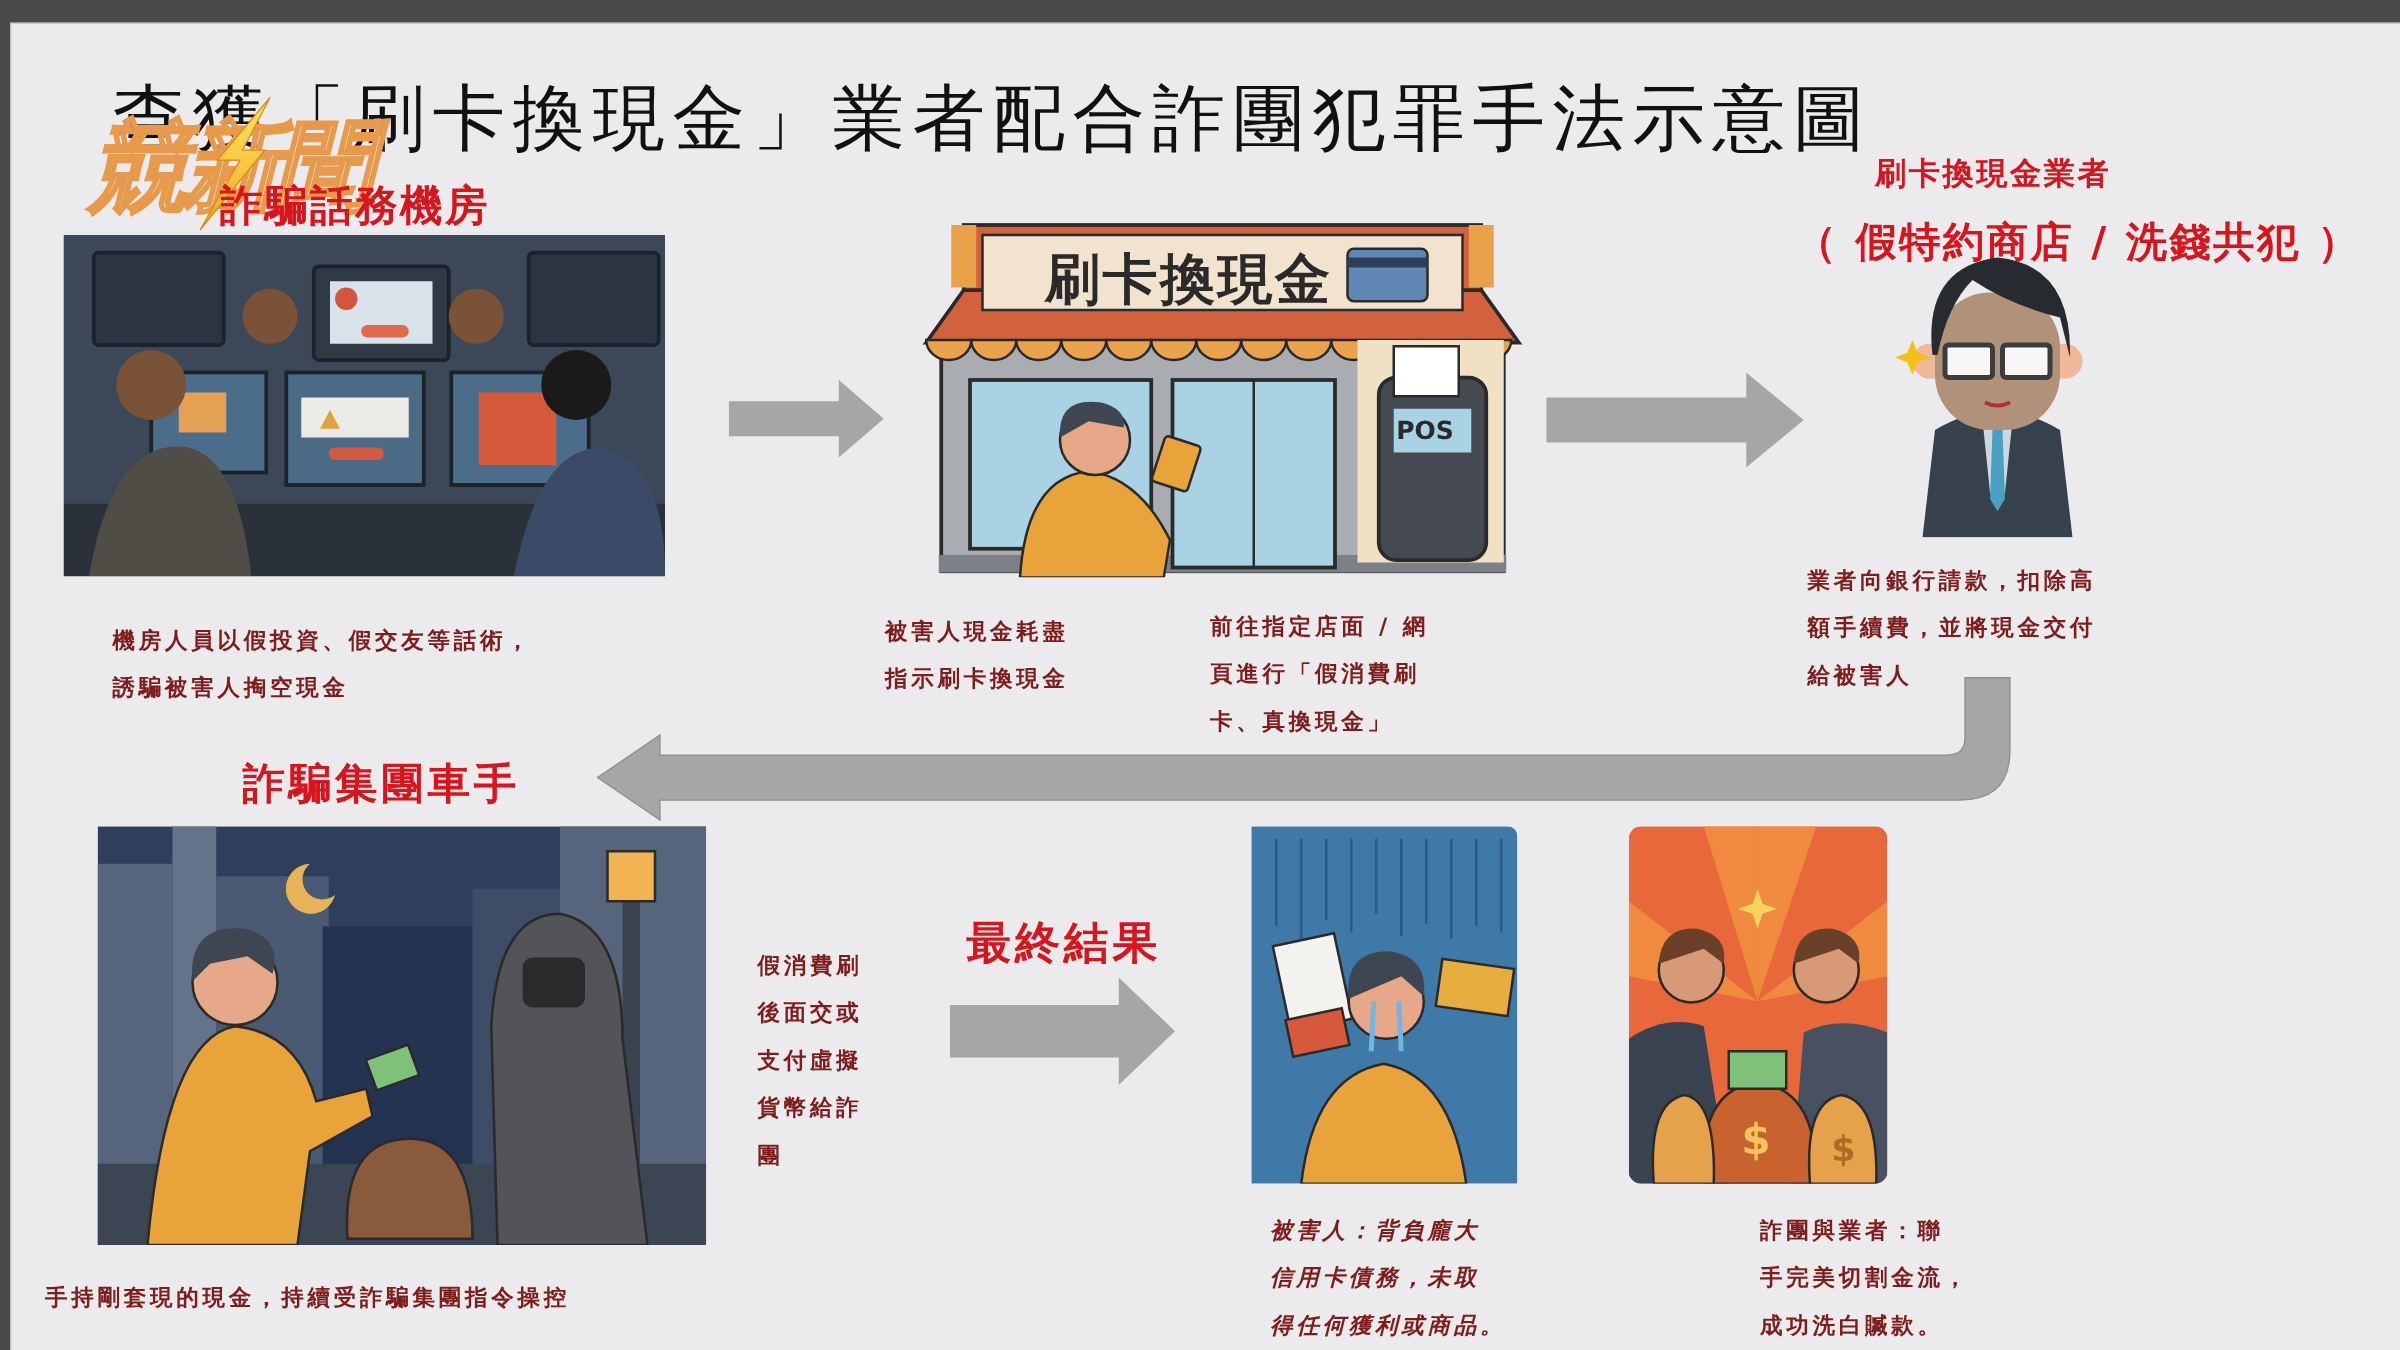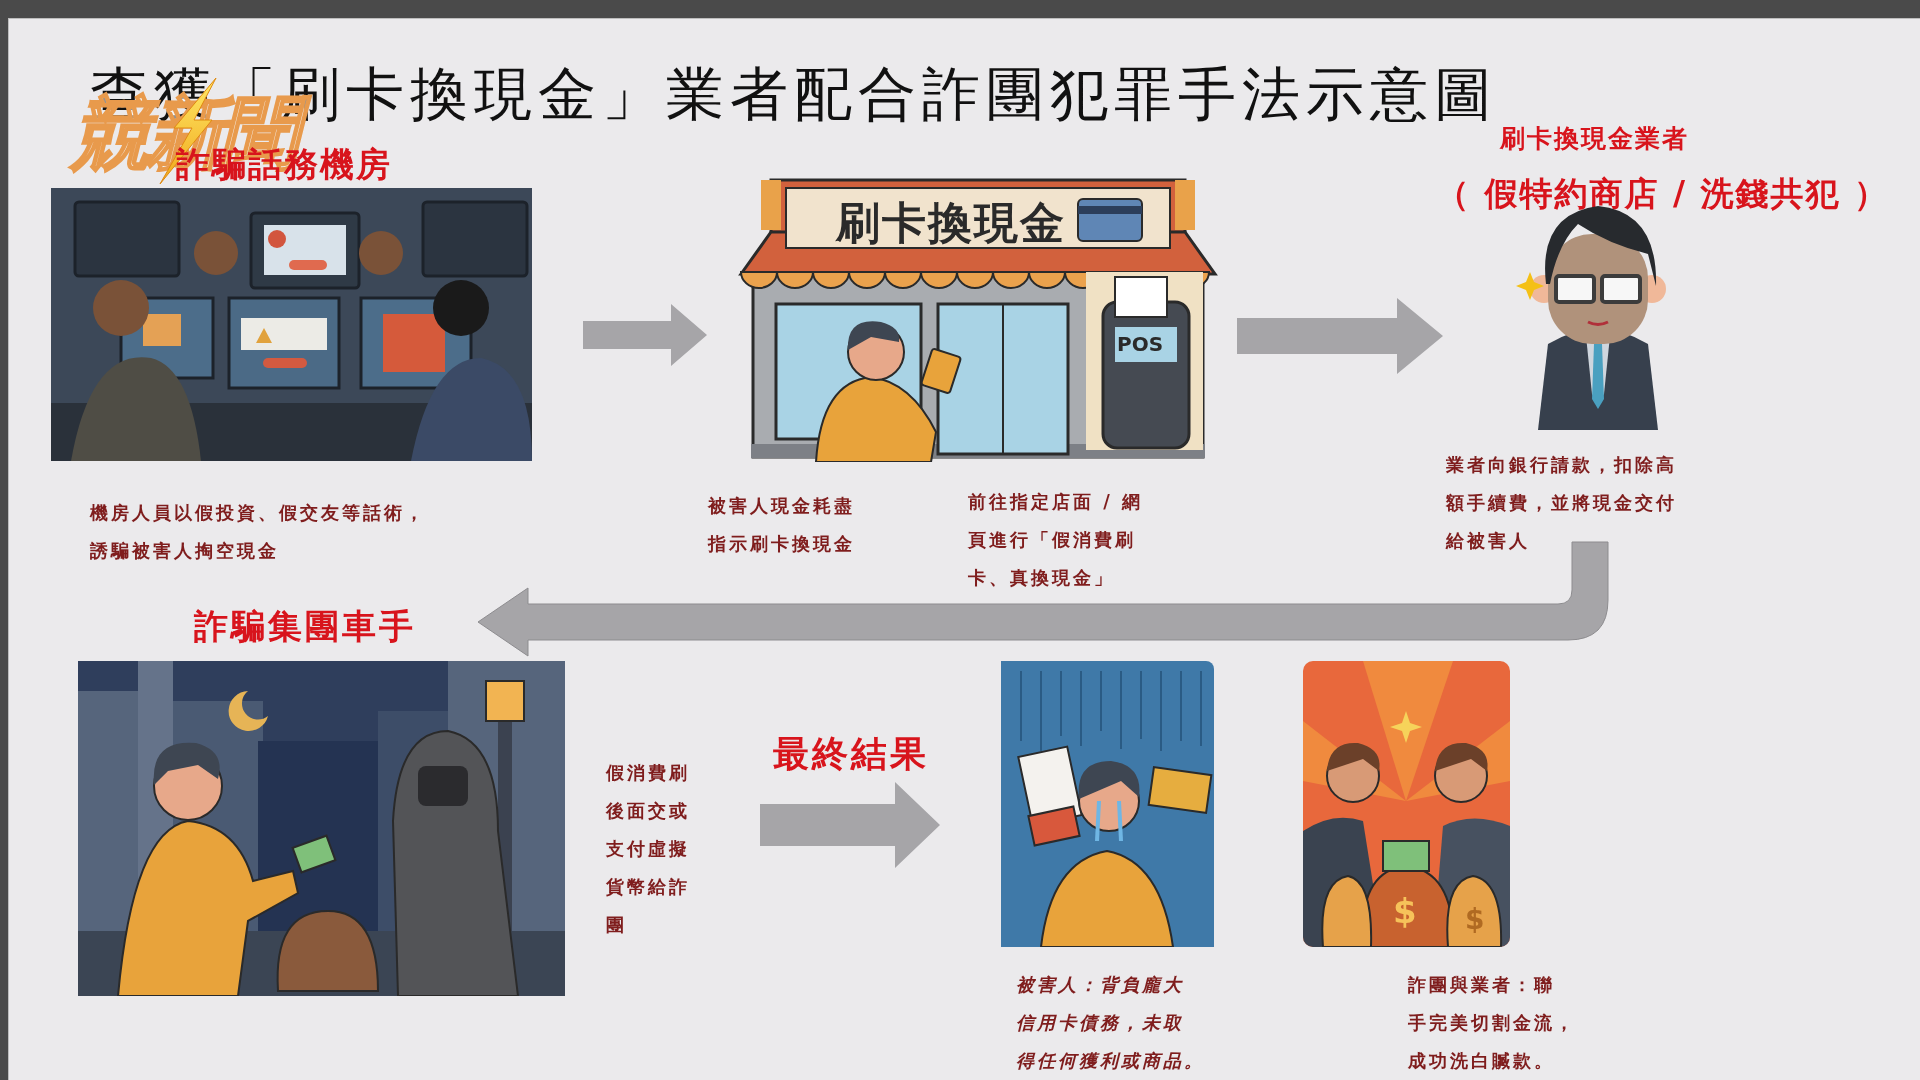--- a/index.html
+++ b/index.html
@@ -177,20 +177,21 @@
       <path d="M40 335 Q55 170 110 160 Q160 165 175 220 L215 210 L220 232 L170 260 L160 335Z" fill="#e8a33b" stroke="#2a2a2a" stroke-width="2"></path>
       <circle cx="110" cy="125" r="34" fill="#e7a88a" stroke="#2a2a2a" stroke-width="2"></circle>
       <path d="M76 124 Q72 78 118 82 Q148 90 140 118 L120 104 L90 110Z" fill="#3e4652"></path>
       <rect x="218" y="180" width="36" height="26" fill="#7fc07a" stroke="#2a2a2a" stroke-width="2" transform="rotate(-20 236 193)"></rect>
       <path d="M320 335 L315 160 Q320 70 370 70 Q420 80 420 170 L440 335Z" fill="#535457" stroke="#2a2a2a" stroke-width="2"></path>
       <rect x="340" y="105" width="50" height="40" rx="8" fill="#2b2b2e"></rect>
       <path d="M200 330 Q195 250 250 250 Q300 250 300 330Z" fill="#8a5a3c" stroke="#2a2a2a" stroke-width="2"></path>
     </svg>
   </div>
 
+  <div class="abs body-text" style="left:28px;top:1002px;">手持剛套現的現金，持續受詐騙集團指令操控</div>
 
   <div class="abs body-text" style="left:598px;top:736px;">
     <div>假消費刷</div>
     <div>後面交或</div>
     <div>支付虛擬</div>
     <div>貨幣給詐</div>
     <div>團</div>
   </div>
 
   <div class="abs red" style="left:765px;top:712px;font-size:36px;letter-spacing:3px;">最終結果</div>

